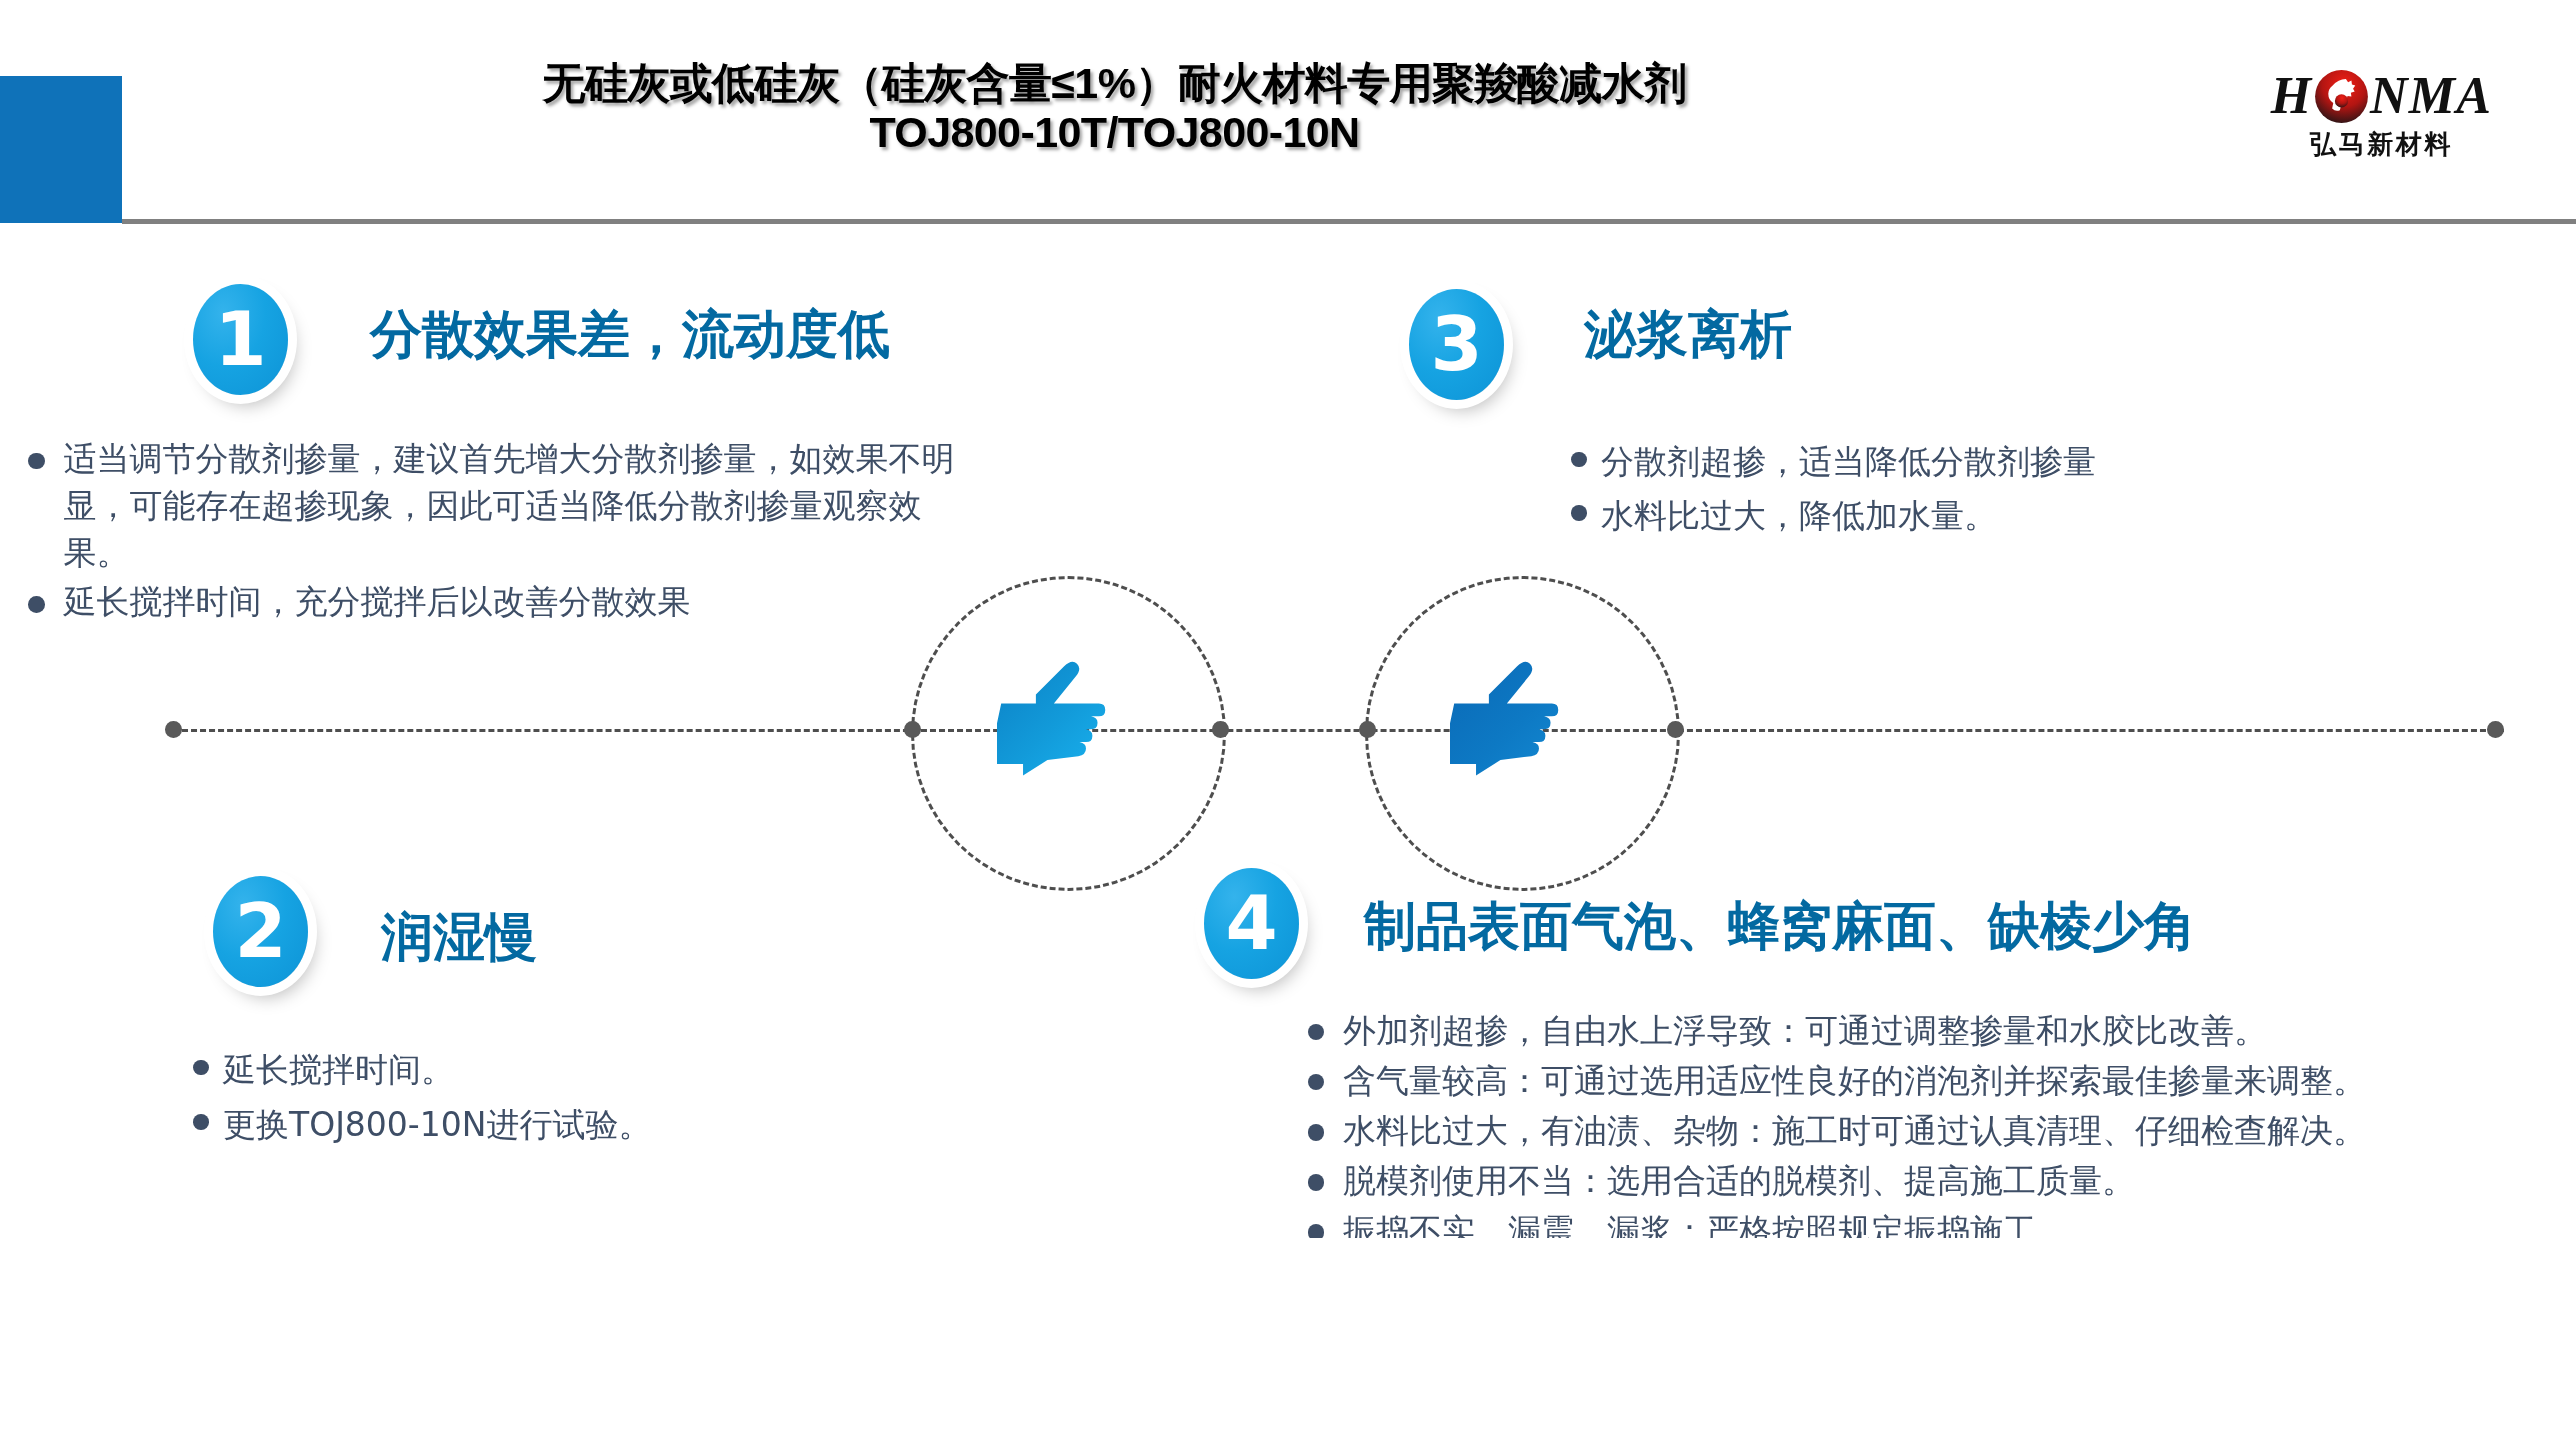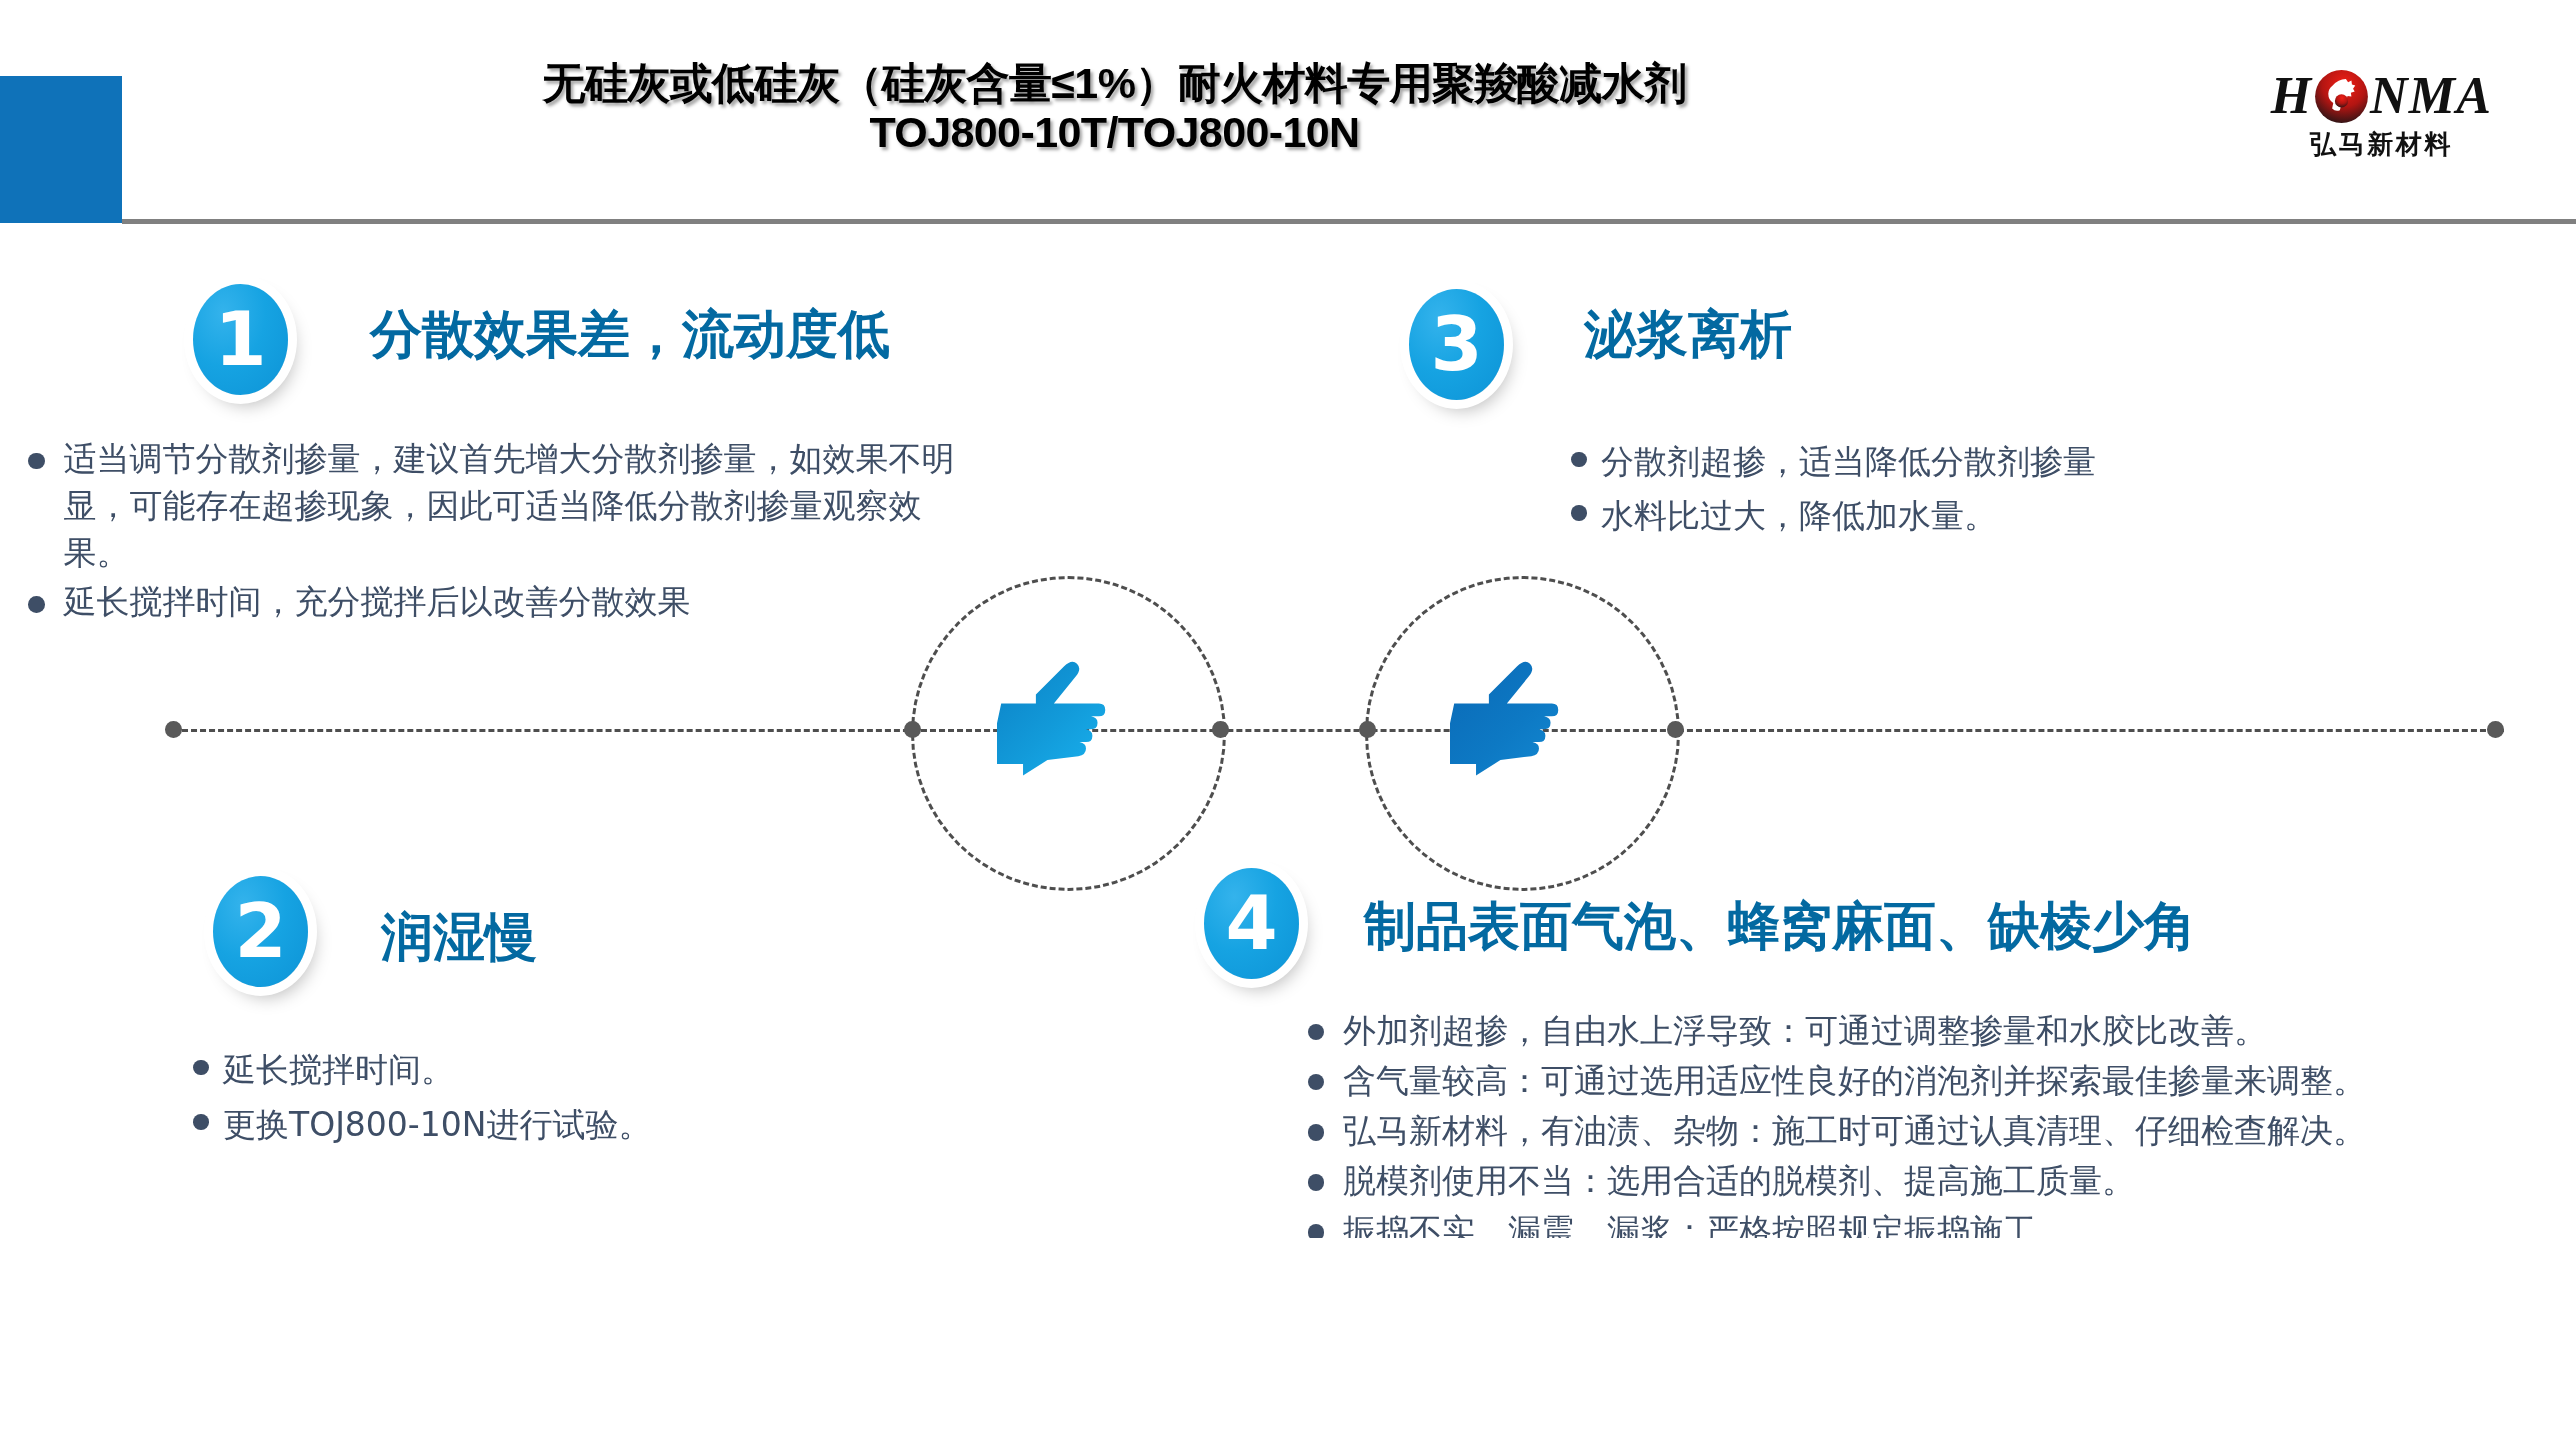--- a/index.html
+++ b/index.html
@@ -199,21 +199,21 @@
       <li>水料比过大，降低加水量。</li>
     </ul>
   </div>
 
   <div class="badge" style="left:1204px;top:849px;">4</div>
   <div class="sec-title" style="left:1364px;top:881px;">制品表面气泡、蜂窝麻面、缺棱少角</div>
   <div class="body-txt" style="left:1300px;top:988px;width:1262px;line-height:1.44;">
     <ul class="bl">
       <li>外加剂超掺，自由水上浮导致：可通过调整掺量和水胶比改善。</li>
       <li>含气量较高：可通过选用适应性良好的消泡剂并探索最佳掺量来调整。</li>
-      <li>弘马新材料，有油渍、杂物：施工时可通过认真清理、仔细检查解决。</li>
+      <li>水料比过大，有油渍、杂物：施工时可通过认真清理、仔细检查解决。</li>
       <li>脱模剂使用不当：选用合适的脱模剂、提高施工质量。</li>
       <li>振捣不实、漏震、漏浆：严格按照规定振捣施工。</li>
     </ul>
   </div>
 
   <div class="footer-bar"></div>
 
 </div>
 
 

